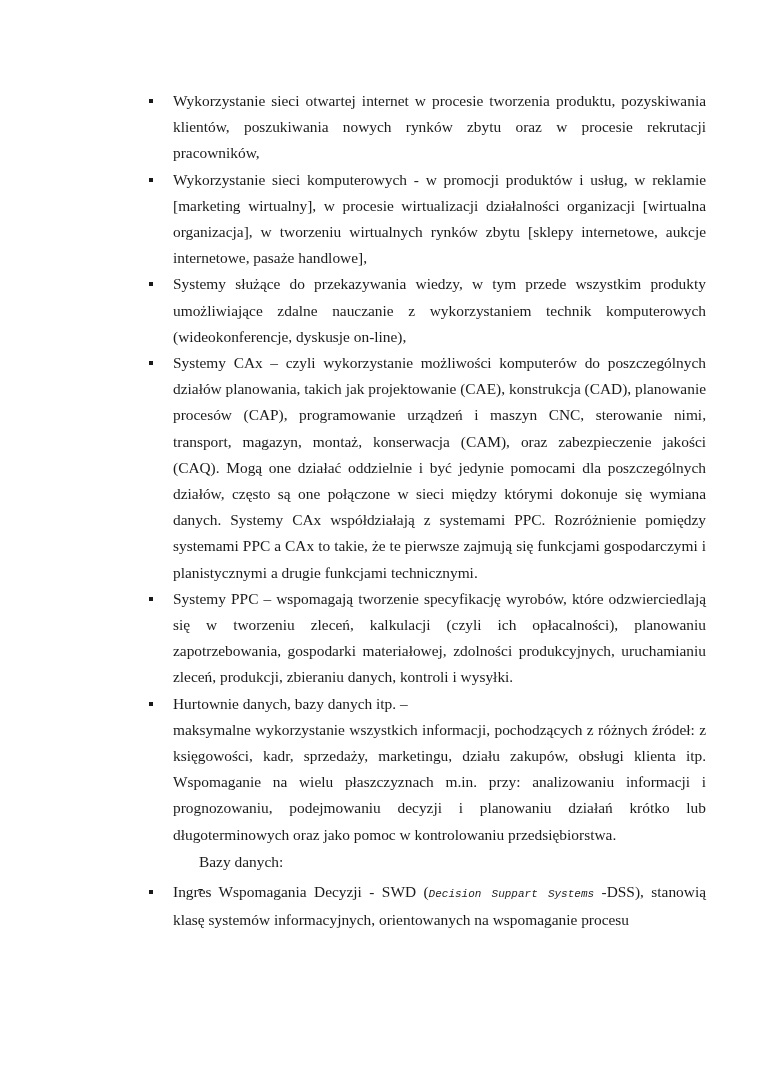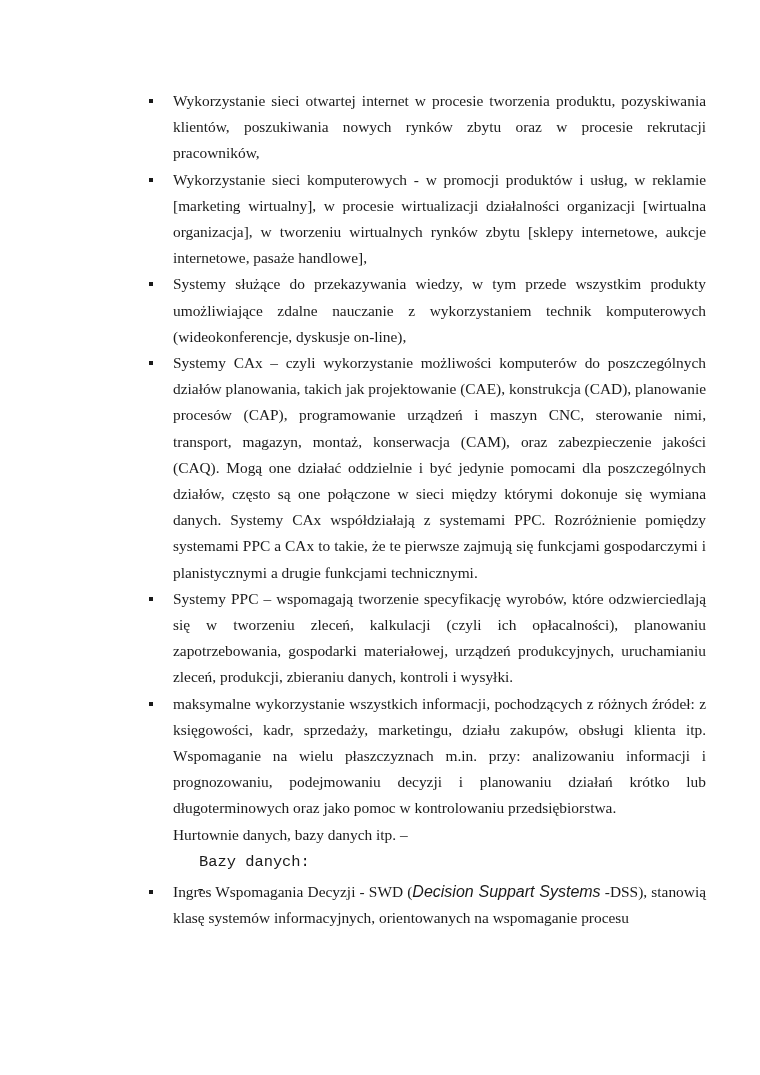--- a/index.html
+++ b/index.html
@@ -59,41 +59,40 @@
     }
     .para {
       display: block;
       text-align: justify;
     }
     .subheading {
       display: block;
       padding-left: 26px;
       line-height: 26.2px;
       margin-top: 1px;
-      font-family: Liberation Mono, monospace;
     }
     .sublist {
       list-style: none;
       margin: 0;
       padding: 0;
     }
     .subitem {
       position: relative;
       padding-left: 34px;
       line-height: 26.2px;
     }
     .dash {
       position: absolute;
       left: 25px;
       top: 0;
     }
     .italic-sans {
-      font-family: Liberation Sans, sans-serif;
+      font-family: Liberation Mono, monospace;
       font-style: italic;
-      font-size: 16px;
+      font-size: 11px;
     }
   </style>
 </head>
 <body>
 
 <div class="page">
   <ul class="list">
 
     <li class="item">
       <span class="bullet"></span>
@@ -110,27 +109,27 @@
       <span class="para">Systemy służące do przekazywania wiedzy, w tym przede wszystkim produkty umożliwiające zdalne nauczanie z wykorzystaniem technik komputerowych (wideokonferencje, dyskusje on-line),</span>
     </li>
 
     <li class="item">
       <span class="bullet"></span>
       <span class="para">Systemy CAx – czyli wykorzystanie możliwości komputerów do poszczególnych działów planowania, takich jak projektowanie (CAE), konstrukcja (CAD), planowanie procesów (CAP), programowanie urządzeń i maszyn CNC, sterowanie nimi, transport, magazyn, montaż, konserwacja (CAM), oraz zabezpieczenie jakości (CAQ). Mogą one działać oddzielnie i być jedynie pomocami dla poszczególnych działów, często są one połączone w sieci między którymi dokonuje się wymiana danych. Systemy CAx współdziałają z systemami PPC. Rozróżnienie pomiędzy systemami PPC a CAx to takie, że te pierwsze zajmują się funkcjami gospodarczymi i planistycznymi a drugie funkcjami technicznymi.</span>
     </li>
 
     <li class="item">
       <span class="bullet"></span>
-      <span class="para">Systemy PPC – wspomagają tworzenie specyfikację wyrobów, które odzwierciedlają się w tworzeniu zleceń, kalkulacji (czyli ich opłacalności), planowaniu zapotrzebowania, gospodarki materiałowej, urządzeń produkcyjnych, uruchamianiu zleceń, produkcji, zbieraniu danych, kontroli i wysyłki.</span>
+      <span class="para">Systemy PPC – wspomagają tworzenie specyfikację wyrobów, które odzwierciedlają się w tworzeniu zleceń, kalkulacji (czyli ich opłacalności), planowaniu zapotrzebowania, gospodarki materiałowej, zdolności produkcyjnych, uruchamianiu zleceń, produkcji, zbieraniu danych, kontroli i wysyłki.</span>
     </li>
 
     <li class="item">
       <span class="bullet"></span>
+      <span class="para">Hurtownie danych, bazy danych itp. –</span>
       <span class="para">maksymalne wykorzystanie wszystkich informacji, pochodzących z różnych źródeł: z księgowości, kadr, sprzedaży, marketingu, działu zakupów, obsługi klienta itp. Wspomaganie na wielu płaszczyznach m.in. przy: analizowaniu informacji i prognozowaniu, podejmowaniu decyzji i planowaniu działań krótko lub długoterminowych oraz jako pomoc w kontrolowaniu przedsiębiorstwa.</span>
-      <span class="para">Hurtownie danych, bazy danych itp. –</span>
       <span class="subheading">Bazy danych:</span>
       <ul class="sublist">
         <li class="subitem">
           <span class="dash">-</span>
         </li>
         <li class="subitem">
           <span class="dash">-</span>
         </li>
       </ul>
     </li>

